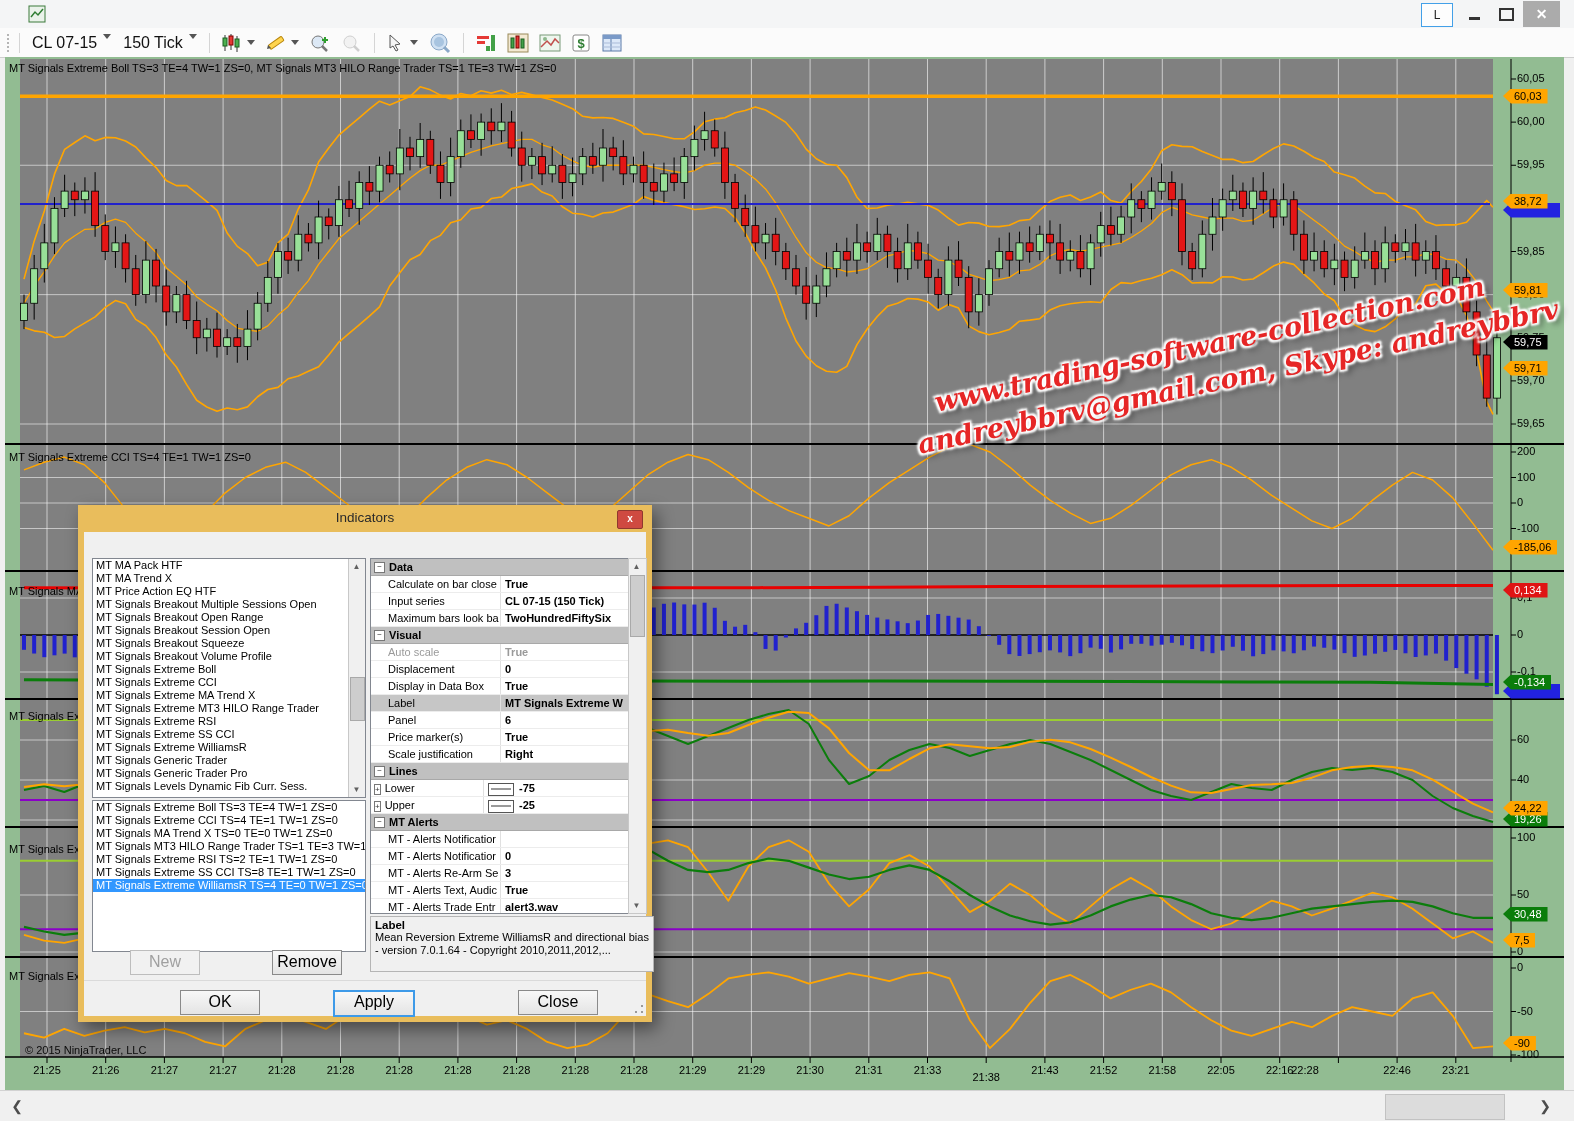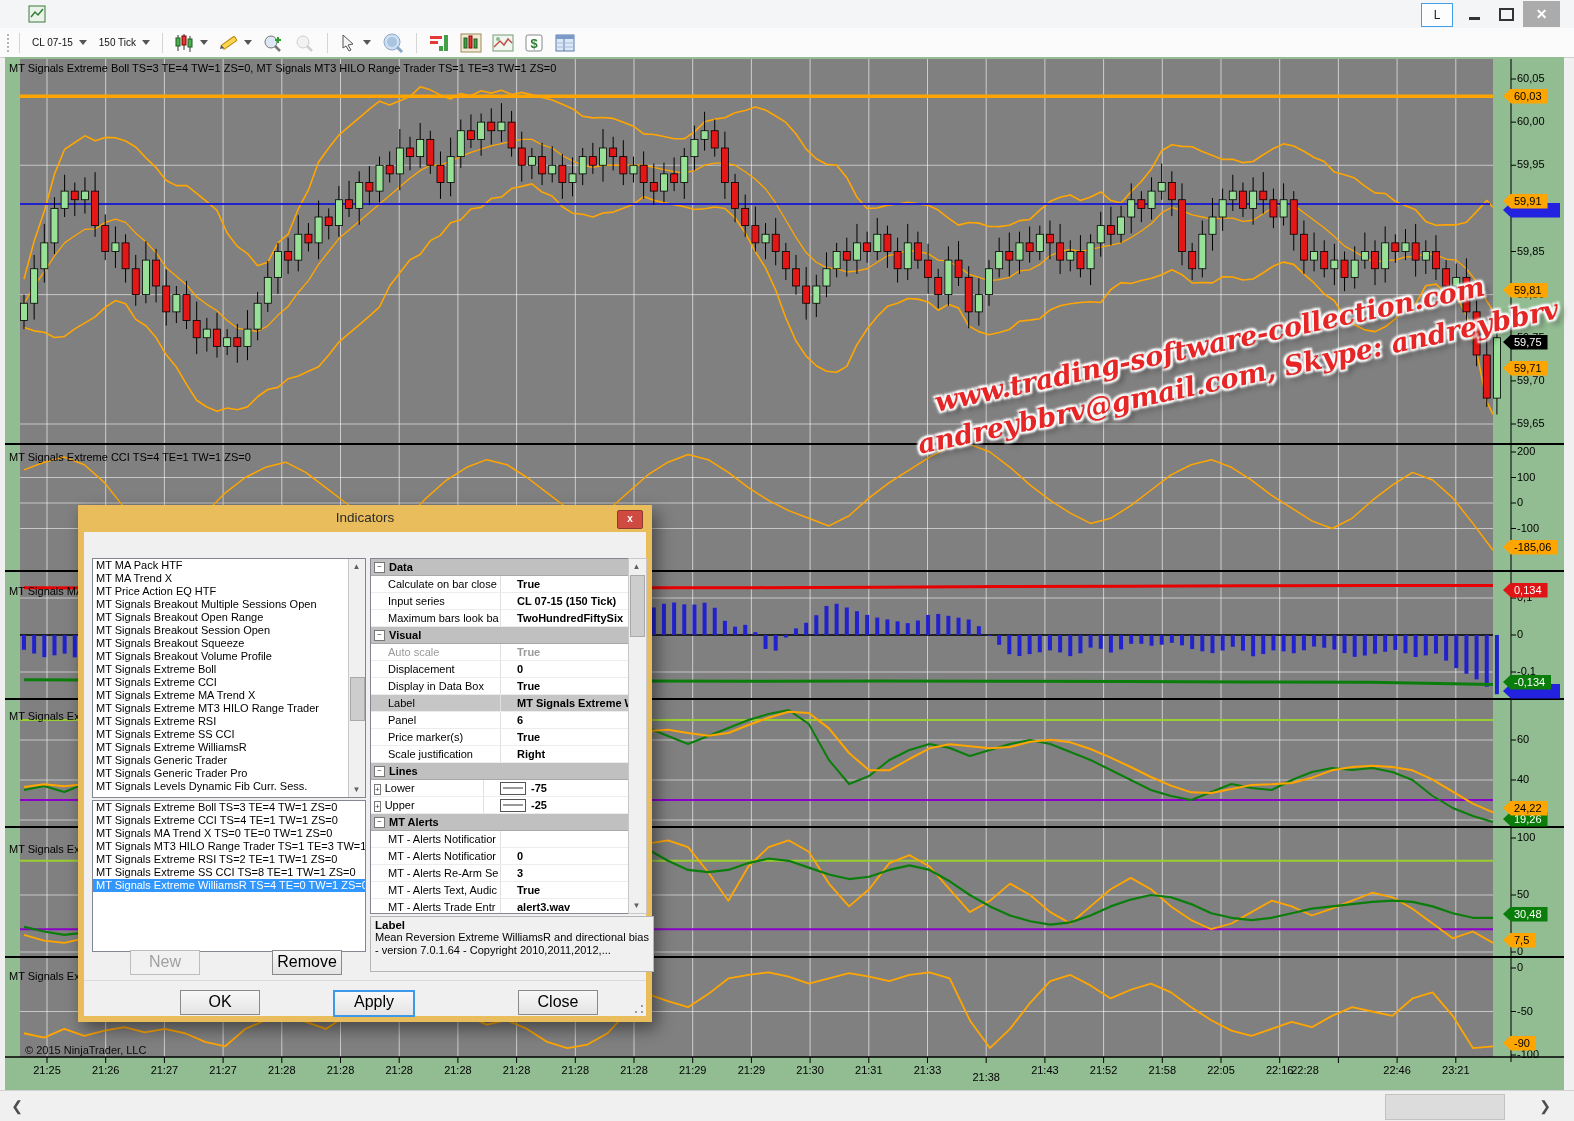--- a/index.html
+++ b/index.html
@@ -12,21 +12,21 @@
   #btn-link{left:1421px;width:30px;background:#fdfdfd;border:1px solid #43a0e8;}
   #btn-min{left:1459px;width:30px;}
   #btn-min .bar{width:11px;height:3px;background:#333;margin-top:8px;}
   #btn-max{left:1491px;width:30px;}
   #btn-max .box{width:11px;height:9px;border:2px solid #333;}
   #btn-close{left:1523px;top:1px;width:37px;height:26px;background:#ababab;color:#fff;font-size:14px;font-weight:bold;}
   
   #toolbar{position:absolute;left:0;top:28px;width:1574px;height:29px;background:#fbfbfb;border-bottom:1px solid #cfcfcf;display:flex;align-items:center;}
   .tb-grip{width:4px;height:18px;margin-left:7px;border-left:2px dotted #b5b5b5;}
   .tb-sep{width:1px;height:20px;background:#d5d5d5;margin:0 6px;}
-  .tb-dd{display:flex;align-items:center;font-size:10px;color:#111;padding:2px 6px;cursor:default;}
+  .tb-dd{display:flex;align-items:flex-start;font-size:16px;color:#111;padding:2px 6px;cursor:default;}
   .caret{width:0;height:0;border-left:4px solid transparent;border-right:4px solid transparent;border-top:5px solid #555;margin-left:6px;}
   .tb-btn{display:flex;align-items:center;padding:2px 4px;margin:0 1px;}
   .tb-btn svg{display:block;}
   
   #chart-area{position:absolute;left:0;top:57px;width:1574px;height:1033px;}
   #chart-bg{position:absolute;left:5px;top:0;width:1559px;height:1033px;background:#92bc92;}
   #chart-svg{position:absolute;left:0;top:-57px;}
   .panel-label{position:absolute;font-size:11px;color:#000;white-space:nowrap;}
   .tick-label{position:absolute;left:1517px;font-size:11px;color:#000;white-space:nowrap;}
   .time-label{position:absolute;font-size:11px;color:#000;width:44px;margin-left:-22px;text-align:center;}
@@ -51,21 +51,21 @@
   .vscroll{position:absolute;right:0;top:0;width:16px;height:100%;background:#f0f0f0;border-left:1px solid #c8c8c8;}
   .vs-btn{position:absolute;left:0;width:15px;height:15px;font-size:8px;color:#606060;text-align:center;line-height:15px;}
   .vs-thumb{position:absolute;left:1px;width:13px;background:#cdcdcd;border:1px solid #a9a9a9;}
   
   #propgrid{position:absolute;left:286px;top:26px;width:258px;height:354px;background:#fff;border:1px solid #828790;overflow:hidden;}
   .prow{position:relative;height:16px;border-bottom:1px solid #ececec;display:flex;font-size:11px;}
   .prow.section{background:#c0c0c0;border-bottom:1px solid #a8a8a8;}
   .expbox{width:9px;height:9px;border:1px solid #777;background:#fff;font-size:8px;line-height:8px;text-align:center;color:#333;margin:3px 4px 0 3px;flex:none;}
   .sect-label{font-weight:bold;color:#000;line-height:16px;}
   .plabel{width:112px;flex:none;color:#000;line-height:16px;padding-left:17px;white-space:nowrap;overflow:hidden;border-right:1px solid #e0e0e0;}
-  .pvalue{flex:1;font-weight:bold;color:#000;line-height:16px;padding-left:4px;white-space:nowrap;overflow:hidden;display:flex;align-items:center;margin-left:12px;}
+  .pvalue{flex:1;font-weight:bold;color:#000;line-height:16px;padding-left:4px;white-space:nowrap;overflow:hidden;display:flex;align-items:flex-end;}
   .prow.disabled .plabel,.prow.disabled .pvalue{color:#9a9a9a;}
   .prow.selrow{background:#c6c6c6;}
   .line-sample{width:24px;height:11px;background:#fff;border:1px solid #555;margin-right:5px;position:relative;flex:none;}
   .line-sample:before{content:"";position:absolute;left:2px;right:2px;top:4px;height:2px;background:#9a9a9a;}
   #pg-scroll{position:absolute;left:544px;top:26px;width:17px;height:354px;background:#f0f0f0;border:1px solid #c8c8c8;}
   
   #descbox{position:absolute;left:286px;top:384px;width:274px;height:50px;background:#f0f0f0;border:1px solid #b5b5b5;padding:2px 4px;}
   #desc-title{font-size:11.5px;font-weight:bold;color:#000;}
   #desc-text{font-size:11px;color:#000;line-height:12.5px;}
   .btn{position:absolute;height:23px;background:linear-gradient(#f8f8f8,#e4e4e4);border:1px solid #8a8a8a;font-size:16px;color:#000;text-align:center;line-height:21px;}
@@ -833,21 +833,21 @@
         <div class="time-label" style="left:1103.6000000000001px;top:1007px;">21:52</div>
         <div class="time-label" style="left:1162.3px;top:1007px;">21:58</div>
         <div class="time-label" style="left:1221px;top:1007px;">22:05</div>
         <div class="time-label" style="left:1279.7px;top:1007px;">22:16</div>
         <div class="time-label" style="left:1305px;top:1007px;">22:28</div>
         <div class="time-label" style="left:1397.1000000000001px;top:1007px;">22:46</div>
         <div class="time-label" style="left:1455.8000000000002px;top:1007px;">23:21</div>
         <div class="tag" style="top:145.5px;background:#2222e0;color:#fff;width:40px;"></div>
         <div class="tag" style="top:626.5px;background:#2222e0;color:#fff;width:40px;"></div>
         <div class="tag" style="top:31.5px;background:#ffa500;color:#000;">60,03</div>
-        <div class="tag" style="top:136.5px;background:#ffa500;color:#000;">59,91</div>
+        <div class="tag" style="top:136.5px;background:#ffa500;color:#000;">38,72</div>
         <div class="tag" style="top:225.5px;background:#ffa500;color:#000;">59,81</div>
         <div class="tag" style="top:277.5px;background:#000000;color:#fff;">59,75</div>
         <div class="tag" style="top:303.5px;background:#ffa500;color:#000;">59,71</div>
         <div class="tag" style="top:482.5px;background:#ffa500;color:#000;">-185,06</div>
         <div class="tag" style="top:525.5px;background:#df1414;color:#fff;">0,134</div>
         <div class="tag" style="top:617.5px;background:#0b7d0b;color:#fff;">-0,134</div>
         <div class="tag" style="top:754.5px;background:#0b7d0b;color:#fff;">19,26</div>
         <div class="tag" style="top:743.5px;background:#ffa500;color:#000;">24,22</div>
         <div class="tag" style="top:849.5px;background:#0b7d0b;color:#fff;">30,48</div>
         <div class="tag" style="top:875.5px;background:#ffa500;color:#000;">7,5</div>

